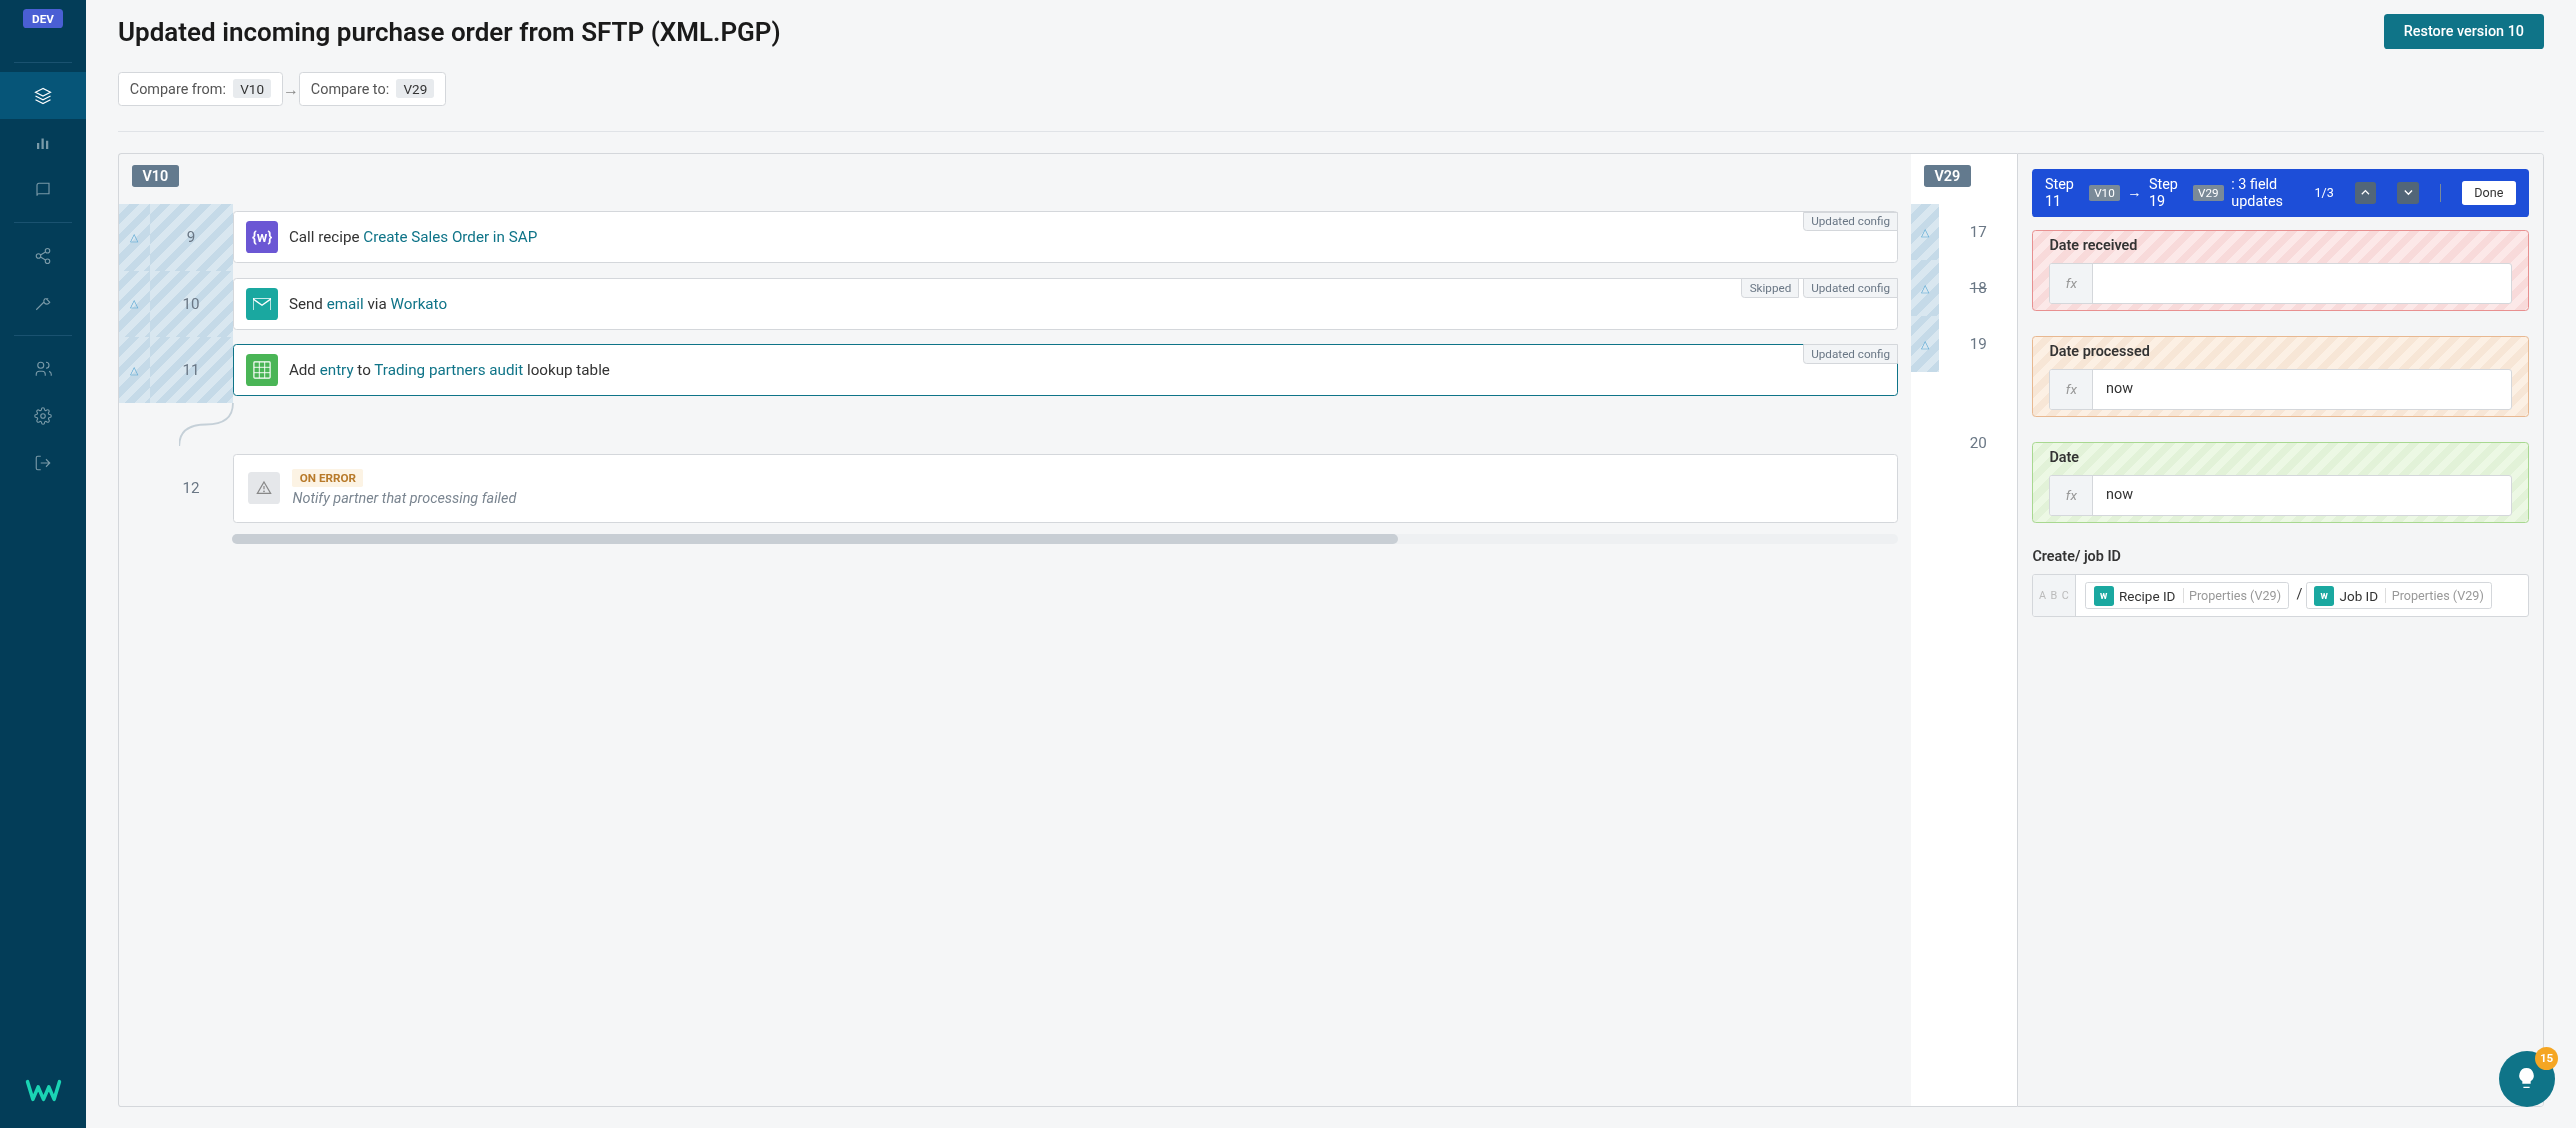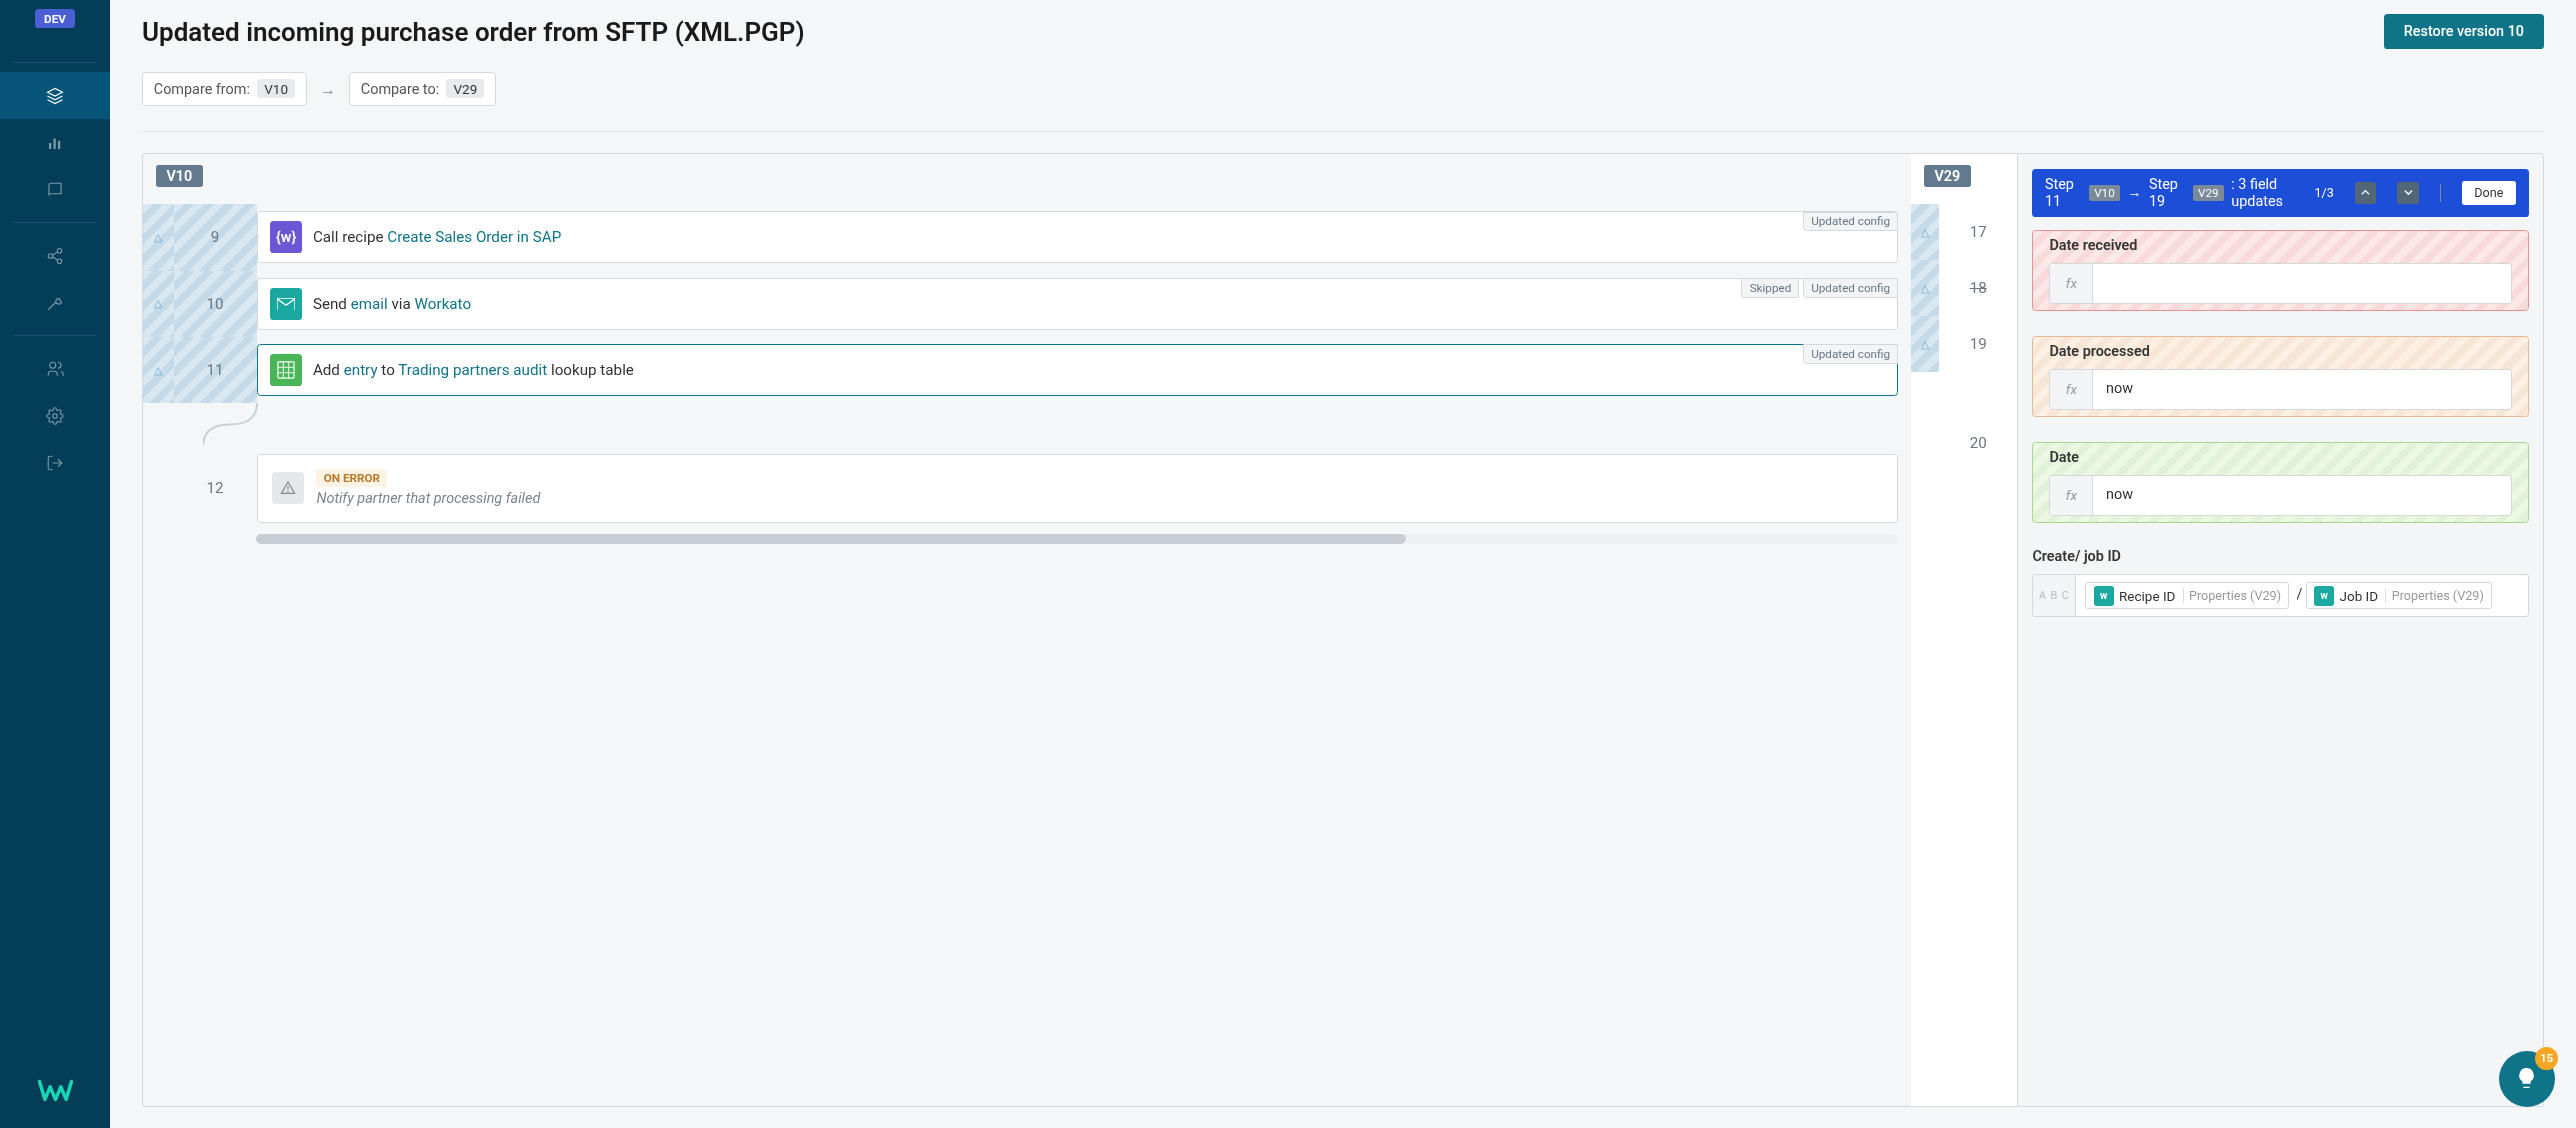--- a/index.html
+++ b/index.html
@@ -1,31 +1,31 @@
 <!DOCTYPE html>
 <html style="font-size:14.4px"><head>
 <meta charset="utf-8">
 <style>
 *{margin:0;padding:0;box-sizing:border-box;font-family:-apple-system,BlinkMacSystemFont,"Segoe UI",Roboto,sans-serif}
 body{background:#f5f6f7;overflow:hidden}
 .app{display:flex;height:100vh}
-.sidebar{width:110px;background:#033d58;display:flex;flex-direction:column;align-items:center;padding-top:0}
+.sidebar{width:86px;background:#033d58;display:flex;flex-direction:column;align-items:center;padding-top:0}
 .dev-badge{background:#4a5fd4;color:#fff;font-size:11.7px;font-weight:700;padding:2.7px 9px;border-radius:3.6px;margin-top:9px}
 .nav-items{display:flex;flex-direction:column;gap:0;width:100%;margin-top:25px}
 .nav-item{height:47px;display:flex;align-items:center;justify-content:center;cursor:pointer;color:#7a9aa8}
 .nav-item.active{background:#065578;color:#fff}
 .nav-item svg{width:18px;height:18px}
 .nav-divider{border-top:0.9px solid #1a5270;margin:9px 14.4px}
 .sidebar-bottom{margin-top:auto;margin-bottom:21.5px}
 .main{flex:1;display:flex;flex-direction:column;overflow:hidden}
 .header{padding:14.4px 32px 0 32px}
 .title-row{display:flex;justify-content:space-between;align-items:center}
 .title{font-size:26px;font-weight:600;color:#1a1a1a}
 .restore-btn{background:#0f7488;color:#fff;border:none;padding:9px 20px;border-radius:3.6px;font-size:14.4px;font-weight:500;cursor:pointer}
-.compare-row{display:flex;align-items:center;gap:13px;margin-top:23px}
+.compare-row{display:flex;align-items:center;gap:0;margin-top:23px}
 .compare-box{border:0.9px solid #d4d7db;border-radius:3.6px;padding:7.2px 10.8px;background:#fff;font-size:14.4px;color:#555}
 .ver-tag{background:#e8ebee;padding:1.8px 7.2px;border-radius:2.7px;font-size:13.5px;color:#333;margin-left:3.6px}
 .arrow-sep{color:#888;font-size:16px}
 .hr{border-top:0.9px solid #e0e3e7;margin:25px 32px 0 32px}
 .content{flex:1;display:flex;padding:21.5px 32px;gap:0;overflow:hidden}
 .diff-col{display:flex;flex-direction:column;position:relative}
 .diff-col.left{flex:1;border:0.9px solid #d4d7db;border-right:none;border-radius:3.6px 0 0 3.6px;overflow:hidden}
 .diff-col.right{width:527px;border:0.9px solid #d4d7db;border-radius:0 3.6px 3.6px 0;overflow:hidden;display:flex;flex-direction:column}
 .ver-header{background:#637a8e;color:#fff;font-size:14.4px;font-weight:600;padding:2.7px 10.8px;border-radius:2.7px;position:absolute;top:10.8px;left:12.6px;z-index:5}
 .steps-area{flex:1;position:relative;overflow:auto;padding-top:50px}

